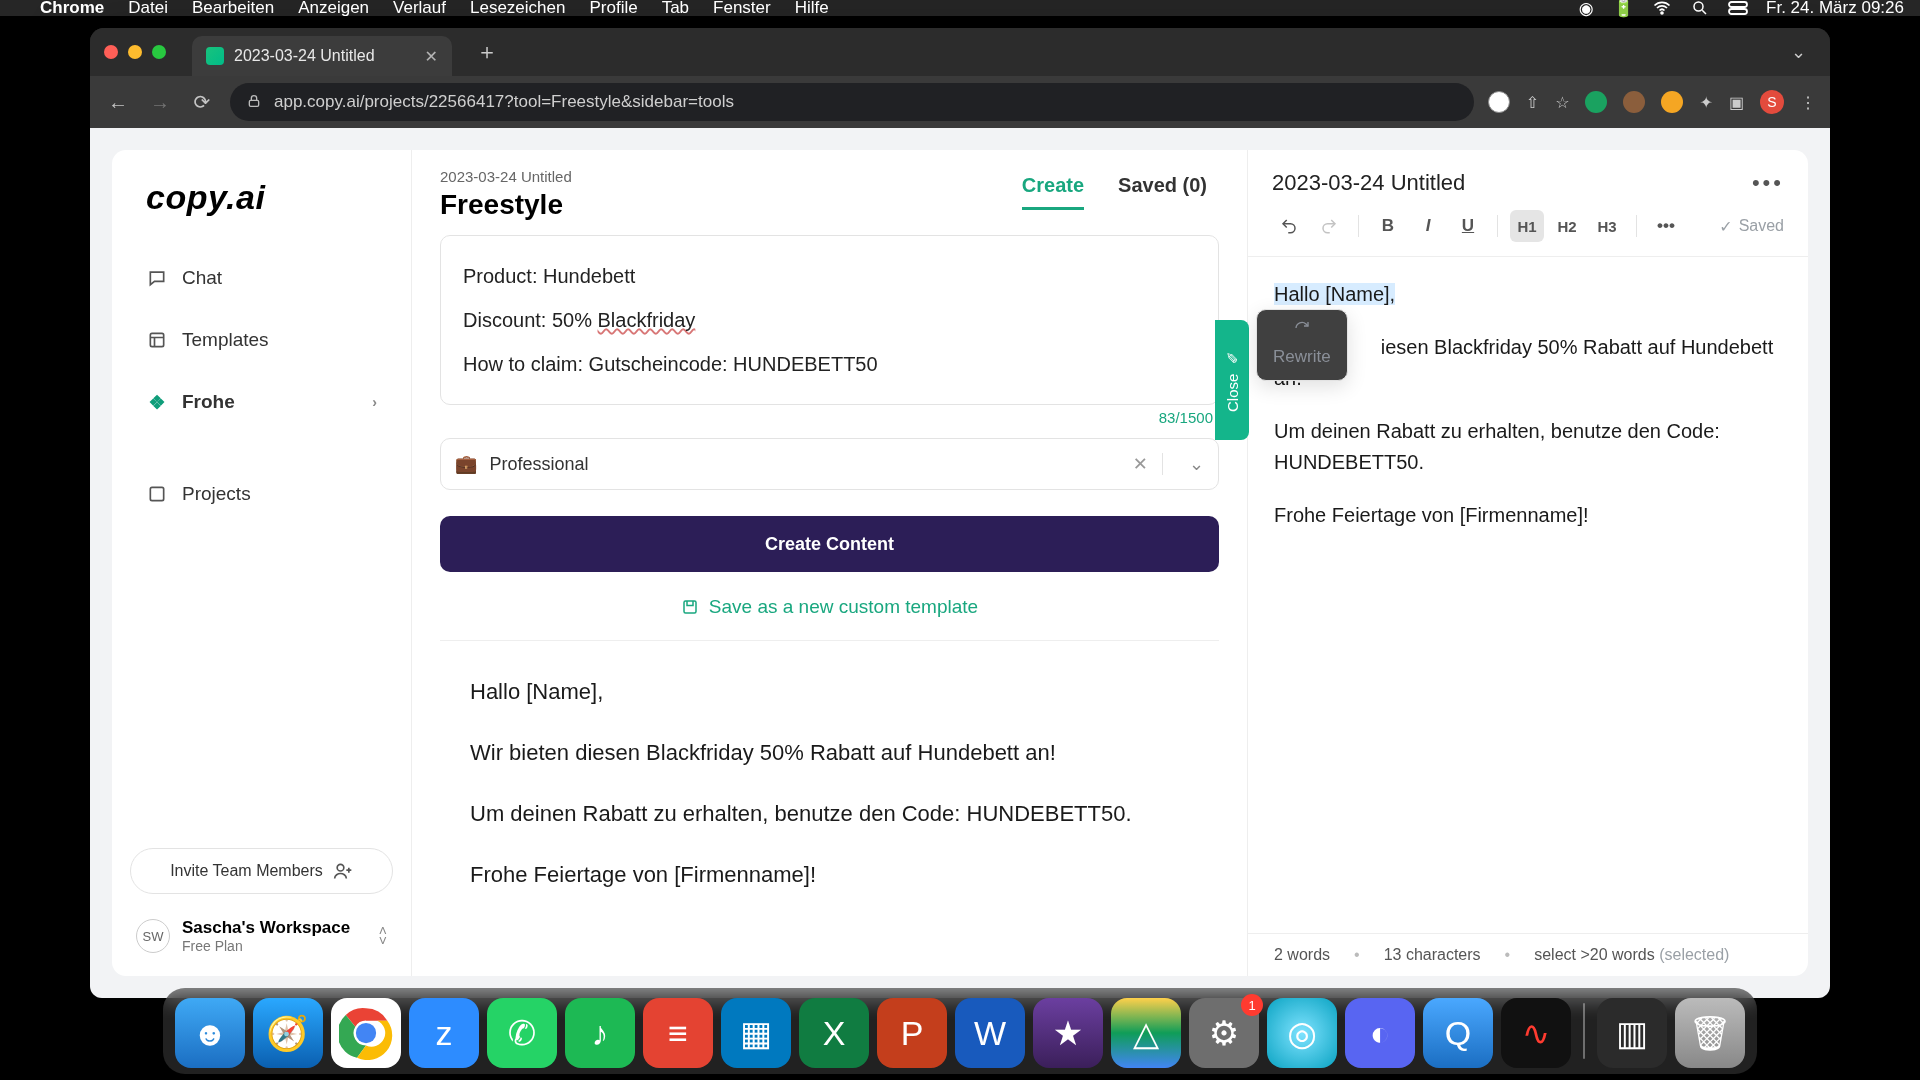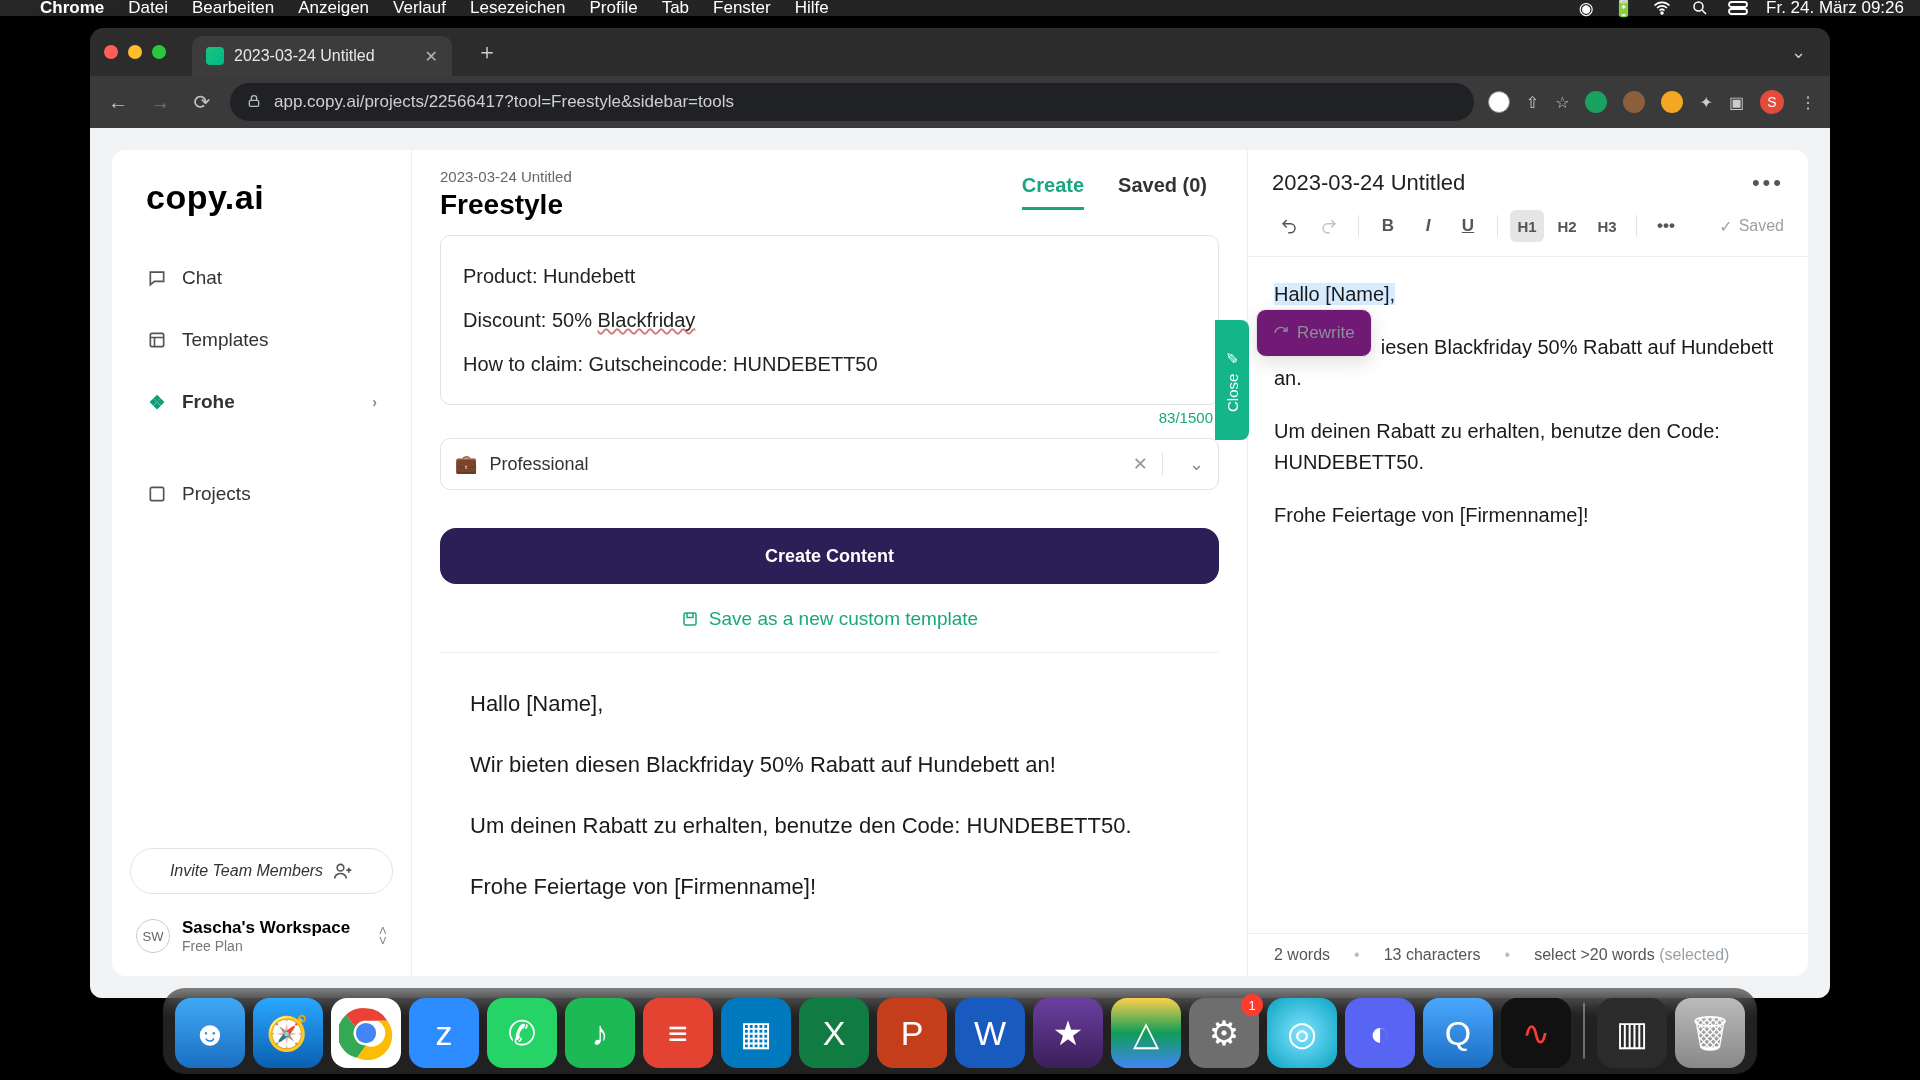--- a/index.html
+++ b/index.html
@@ -33,27 +33,27 @@
 .extbar{ display:flex; align-items:center; gap:16px; }
 .extbar .ext{ width:22px; height:22px; border-radius:50%; display:inline-block; }
 .extbar .avatar{ width:24px;height:24px;border-radius:50%;background:#e34b3d;color:#fff;display:flex;align-items:center;justify-content:center;font-size:14px;}
 
 
 .viewport{ flex:1; background:#f2f3f5; padding: 22px; }
 .app{ width:100%; height:100%; background:#fff; border-radius:14px; display:flex; overflow:hidden; position:relative; }
 
 
 .leftnav{ width:300px; border-right:1px solid #eee; padding:28px 18px 18px 18px; display:flex; flex-direction:column; position:relative; }
-.logo{ font-size:34px; font-weight:800; letter-spacing:.5px; padding-left:16px; margin-bottom:30px; }
+.logo{ font-size:34px; font-weight:800; letter-spacing:.5px; padding-left:16px; margin-bottom:30px;font-style:italic; }
 .navlist{ display:flex; flex-direction:column; gap:16px; margin-top:8px;}
 .navitem{ display:flex; align-items:center; gap:14px; padding:12px 16px; border-radius:10px; font-size:19px; color:#333; }
 .navitem.active{ font-weight:700; }
 .navitem .navicon{ width:22px; height:22px; display:inline-flex; align-items:center; justify-content:center; color:#555; }
 .navitem .chev{ margin-left:auto; color:#888; font-size:14px;}
-.invite{ margin-top:auto; border:1px solid #e3e3e3; border-radius:30px; padding:12px 18px; display:flex; align-items:center; gap:10px; font-size:16px; color:#333; justify-content:center;font-style:italic; }
+.invite{ margin-top:auto; border:1px solid #e3e3e3; border-radius:30px; padding:12px 18px; display:flex; align-items:center; gap:10px; font-size:16px; color:#333; justify-content:center; }
 .workspace{ display:flex; align-items:center; gap:12px; margin-top:20px; padding:4px 6px; }
 .ws-av{ width:34px;height:34px;border-radius:50%;border:1px solid #ccc;display:flex;align-items:center;justify-content:center;font-size:13px;color:#666;}
 .ws-txt .name{font-weight:700;font-size:17px;} .ws-txt .plan{font-size:14px;color:#777;}
 .ws-chevs{ margin-left:auto; color:#888; font-size:14px; line-height:10px;}
 
 
 .maincol{ flex:1; display:flex; min-width:0;}
 .center{ flex:1; border-right:1px solid #eee; display:flex; flex-direction:column; min-width:0; position:relative; }
 .center-head{ padding:18px 28px 0 28px; }
 .bc{ font-size:15px; color:#666; }
@@ -64,21 +64,21 @@
 .center-body{ padding: 14px 28px 0 28px; overflow:auto; }
 .inputcard{ border:1px solid #e3e3e3; border-radius:10px; padding:18px 22px; font-size:20px; color:#222; line-height:2.2; position:relative; }
 .inputcard .underline{ text-decoration: underline wavy rgba(200,60,60,.7); text-decoration-skip-ink:none; }
 .counter{ text-align:right; color:#19a77f; font-size:15px; margin-top:4px; padding-right:6px;}
 .tone-label{ font-size:18px; font-weight:700; margin-top:26px; display:inline-block; }
 .tone-ph{ color:#9aa0a6; font-weight:400; margin-left:18px; font-size:18px;}
 .tone-select{ margin-top:12px; border:1px solid #e3e3e3; border-radius:10px; height:52px; display:flex; align-items:center; padding:0 14px; gap:12px; font-size:18px; color:#333; }
 .tone-select .emoji{ font-size:18px; }
 .tone-select .clear{ margin-left:auto; color:#999; padding:0 14px; border-right:1px solid #e3e3e3; }
 .tone-select .dd{ color:#888; padding-left:14px; }
-.bigbtn{ margin-top:38px; background:#2c1e57; color:#fff; border-radius:16px; height:56px; display:flex; align-items:center; justify-content:center; font-size:18px; font-weight:600; }
+.bigbtn{ margin-top:26px; background:#2c1e57; color:#fff; border-radius:10px; height:56px; display:flex; align-items:center; justify-content:center; font-size:18px; font-weight:600; }
 .savetmpl{ text-align:center; color:#19a77f; font-size:19px; margin:24px 0 0 0; display:flex; align-items:center; justify-content:center; gap:10px; padding-bottom:22px; border-bottom:1px solid #eee;}
 .gen{ padding: 34px 10px 40px 30px; font-size:22px; color:#1a1a1a; line-height:1.5;}
 .gen p{ margin-bottom:28px; }
 
 
 .closetab{ position:absolute; right:-2px; top:170px; width:34px; height:120px; background:#14b58b; color:#fff; border-radius:8px 0 0 8px; display:flex; align-items:center; justify-content:center; writing-mode:vertical-rl; transform:rotate(180deg); font-size:15px; gap:8px; }
 
 
 .rightcol{ width:560px; display:flex; flex-direction:column; min-width:0; }
 .right-head{ display:flex; align-items:center; padding:20px 24px 8px 24px; }
@@ -86,21 +86,21 @@
 .right-head .more{ margin-left:auto; font-size:22px; letter-spacing:3px; color:#555; }
 .right-toolbar{ display:flex; align-items:center; gap:6px; padding:6px 24px 14px 24px; border-bottom:1px solid #eee; color:#555; font-size:17px;}
 .tbtn{ width:34px; height:32px; display:flex; align-items:center; justify-content:center; border-radius:6px; font-weight:700; }
 .tbtn.hov{ background:#e5e5e5;border-radius:6px; }
 .tbtn.small{ font-size:15px; font-weight:700;}
 .sep{ width:1px; height:22px; background:#e3e3e3; margin:0 6px;}
 .right-toolbar .saved{ margin-left:auto; color:#9aa0a6; font-size:16px; display:flex; align-items:center; gap:6px;}
 .editor{ flex:1; padding:22px 26px; font-size:20px; color:#1a1a1a; line-height:1.55; position:relative; overflow:hidden;}
 .editor .greet{ background:#d7ecff; display:inline; }
 .editor p{ margin-bottom:22px; }
-.rewrite-pop{ position:absolute; left:8px; top:52px; background:#701a75; border:1px solid #e3e3e3; border-radius:10px; box-shadow:0 6px 20px rgba(0,0,0,.12); padding:10px 16px; display:flex; align-items:center; gap:8px; color:#8a8f98; font-size:17px;}
+.rewrite-pop{ position:absolute; left:8px; top:52px; background:#404040; border:1px solid #e3e3e3; border-radius:10px; box-shadow:0 6px 20px rgba(0,0,0,.12); padding:10px 16px; display:flex; align-items:center; gap:8px; color:#8a8f98; font-size:17px;flex-direction:column;}
 .editor-foot{ border-top:1px solid #eee; padding:12px 26px; font-size:16px; color:#555; display:flex; gap:24px; align-items:center; white-space:nowrap; }
 .editor-foot .dotsep{ color:#bbb; }
 
 
 .dock{ position:fixed; left:50%; bottom:6px; transform:translateX(-50%); height:86px; padding:6px 12px; background:rgba(60,60,60,.55); border-radius:22px; display:flex; align-items:flex-end; gap:8px; backdrop-filter: blur(10px);}
 .dockicon{ width:70px; height:70px; border-radius:16px; display:flex; align-items:center; justify-content:center; font-size:34px; color:#fff; position:relative;}
 .badge{ position:absolute; top:-4px; right:-4px; background:#ff3b30; color:#fff; border-radius:50%; width:22px;height:22px; font-size:13px; display:flex;align-items:center;justify-content:center;}
 .dockdiv{ width:2px; height:56px; background:rgba(255,255,255,.35); margin:0 4px; align-self:center; border-radius:2px;}
 
 svg{display:block}

